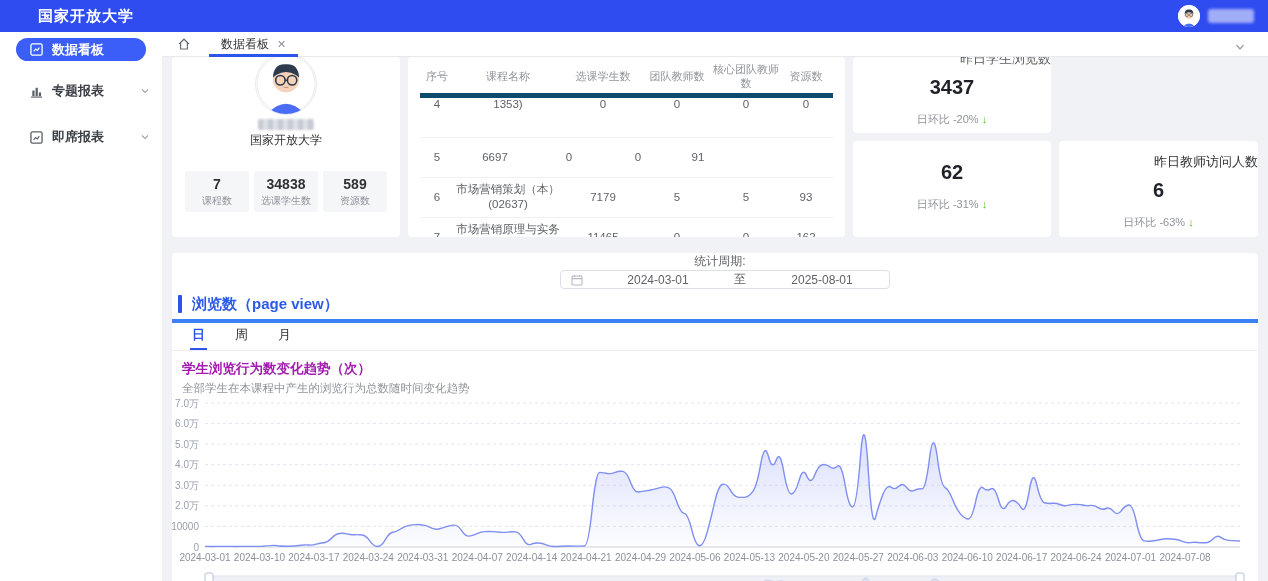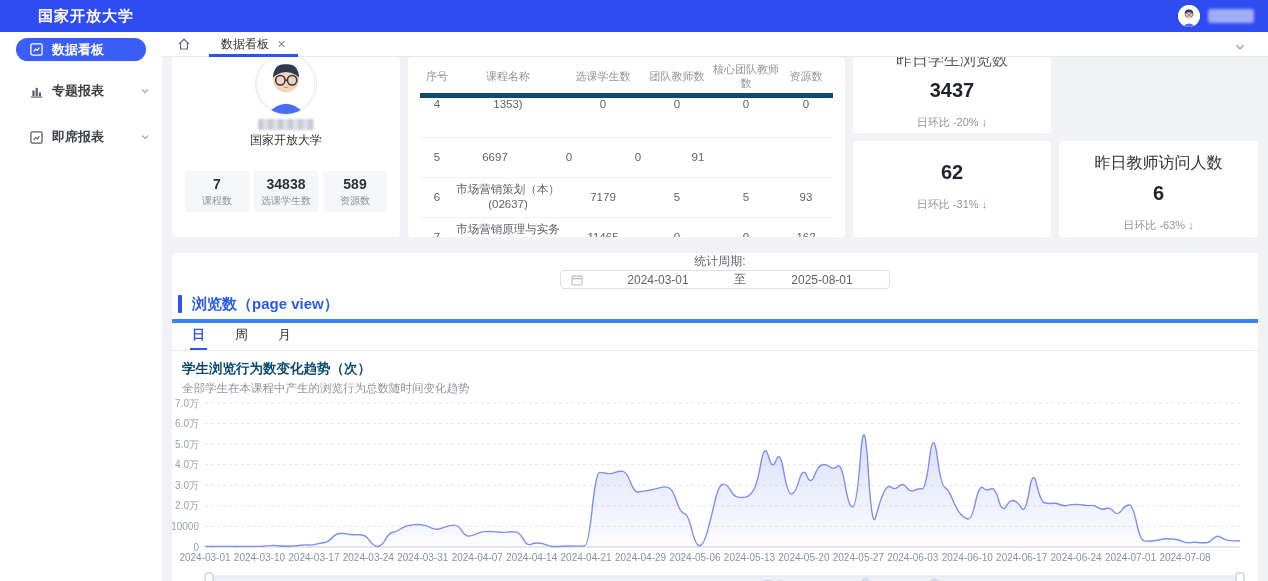--- a/index.html
+++ b/index.html
@@ -47,42 +47,42 @@
   .tr.head { border-bottom:5px solid #0c4a6e; min-height:32px; }
   .th { font-size:11px; color:#909399; text-align:center; line-height:1.25; padding:2px 1px; }
   .td { font-size:11.5px; color:#606266; text-align:center; line-height:1.3; padding:3px 1px; }
   .c1{width:34px;} .c2{width:108px;} .c3{width:82px;} .c4{width:66px;} .c5{width:72px;} .c6{width:48px;}
   .tr.body { min-height:40px; }
   .tr.clipped { height:21px; overflow:hidden; align-items:flex-start; }
   .tr.clipped .td { margin-top:-4px; }
 
   
   .statbox { position:absolute; background:#fff; border-radius:4px; overflow:hidden; text-align:center; }
-  .stat-title { font-size:16px; color:#303133; }
+  .stat-title { font-size:13px; color:#303133;text-align:right; }
   .statbox.clipped .stat-title { margin-top:-7px; filter:blur(.4px); opacity:.8; }
   .stat-value { font-size:20px; font-weight:bold; color:#1f2329; margin-top:8px; }
   .stat-sub { font-size:11px; color:#909399; margin-top:13px; }
   .stat-sub .arr { color:var(--green,#52c41a); font-size:11px; }
 
   
   #main-card { left:172px; top:253px; width:1086px; height:340px; padding:0; }
   .filter-row { display:flex; align-items:center; height:36px; padding-left:10px;flex-direction:column; }
   .filter-label { font-size:12px; color:#606266; }
   .date-range { display:flex; align-items:center; width:330px; height:22px; border:1px solid #dcdfe6; border-radius:4px; margin-left:10px; background:#fff; font-size:12px; color:#606266; }
   .date-range .cal { margin:0 8px 0 10px; display:flex; }
   .date-range .d { flex:1; text-align:center; }
   .date-range .to { width:30px; text-align:center; color:#606266; }
   .section-head { display:flex; align-items:center; height:34px; border-bottom:4px solid #3b82f6; }
   .blue-bar { width:4px; height:18px; background:var(--accent,#2f54eb); margin-left:6px; border-radius:1px; }
   .section-title { margin-left:10px; font-size:15px; font-weight:bold; color:#2b5ae8; }
   .gran-tabs { display:flex; align-items:flex-end; height:28px; border-bottom:1px solid #ebedf0; padding-left:20px; gap:30px; }
   .gtab { font-size:13px; color:#303133; padding-bottom:6px; position:relative; cursor:pointer; }
   .gtab.active { color:var(--accent,#2f54eb); font-weight:bold; }
   .gtab.active::after { content:""; position:absolute; left:-2px; right:-2px; bottom:0; height:2px; background:var(--accent,#2f54eb); }
-  .chart-title { font-size:13.5px; font-weight:bold; color:#0c4a6e; margin:9px 0 0 10px; }
+  .chart-title { font-size:13.5px; font-weight:bold; color:#a21caf; margin:9px 0 0 10px; }
   .chart-sub { font-size:11.5px; color:#909399; margin:3px 0 0 10px; }
   #chart-svg { position:absolute; left:0; top:137px; }
   #zoom-svg { position:absolute; left:0; top:318px; }
 </style>
 </head>
 <body>
 
 <div id="app">
 
   <div class="header">

